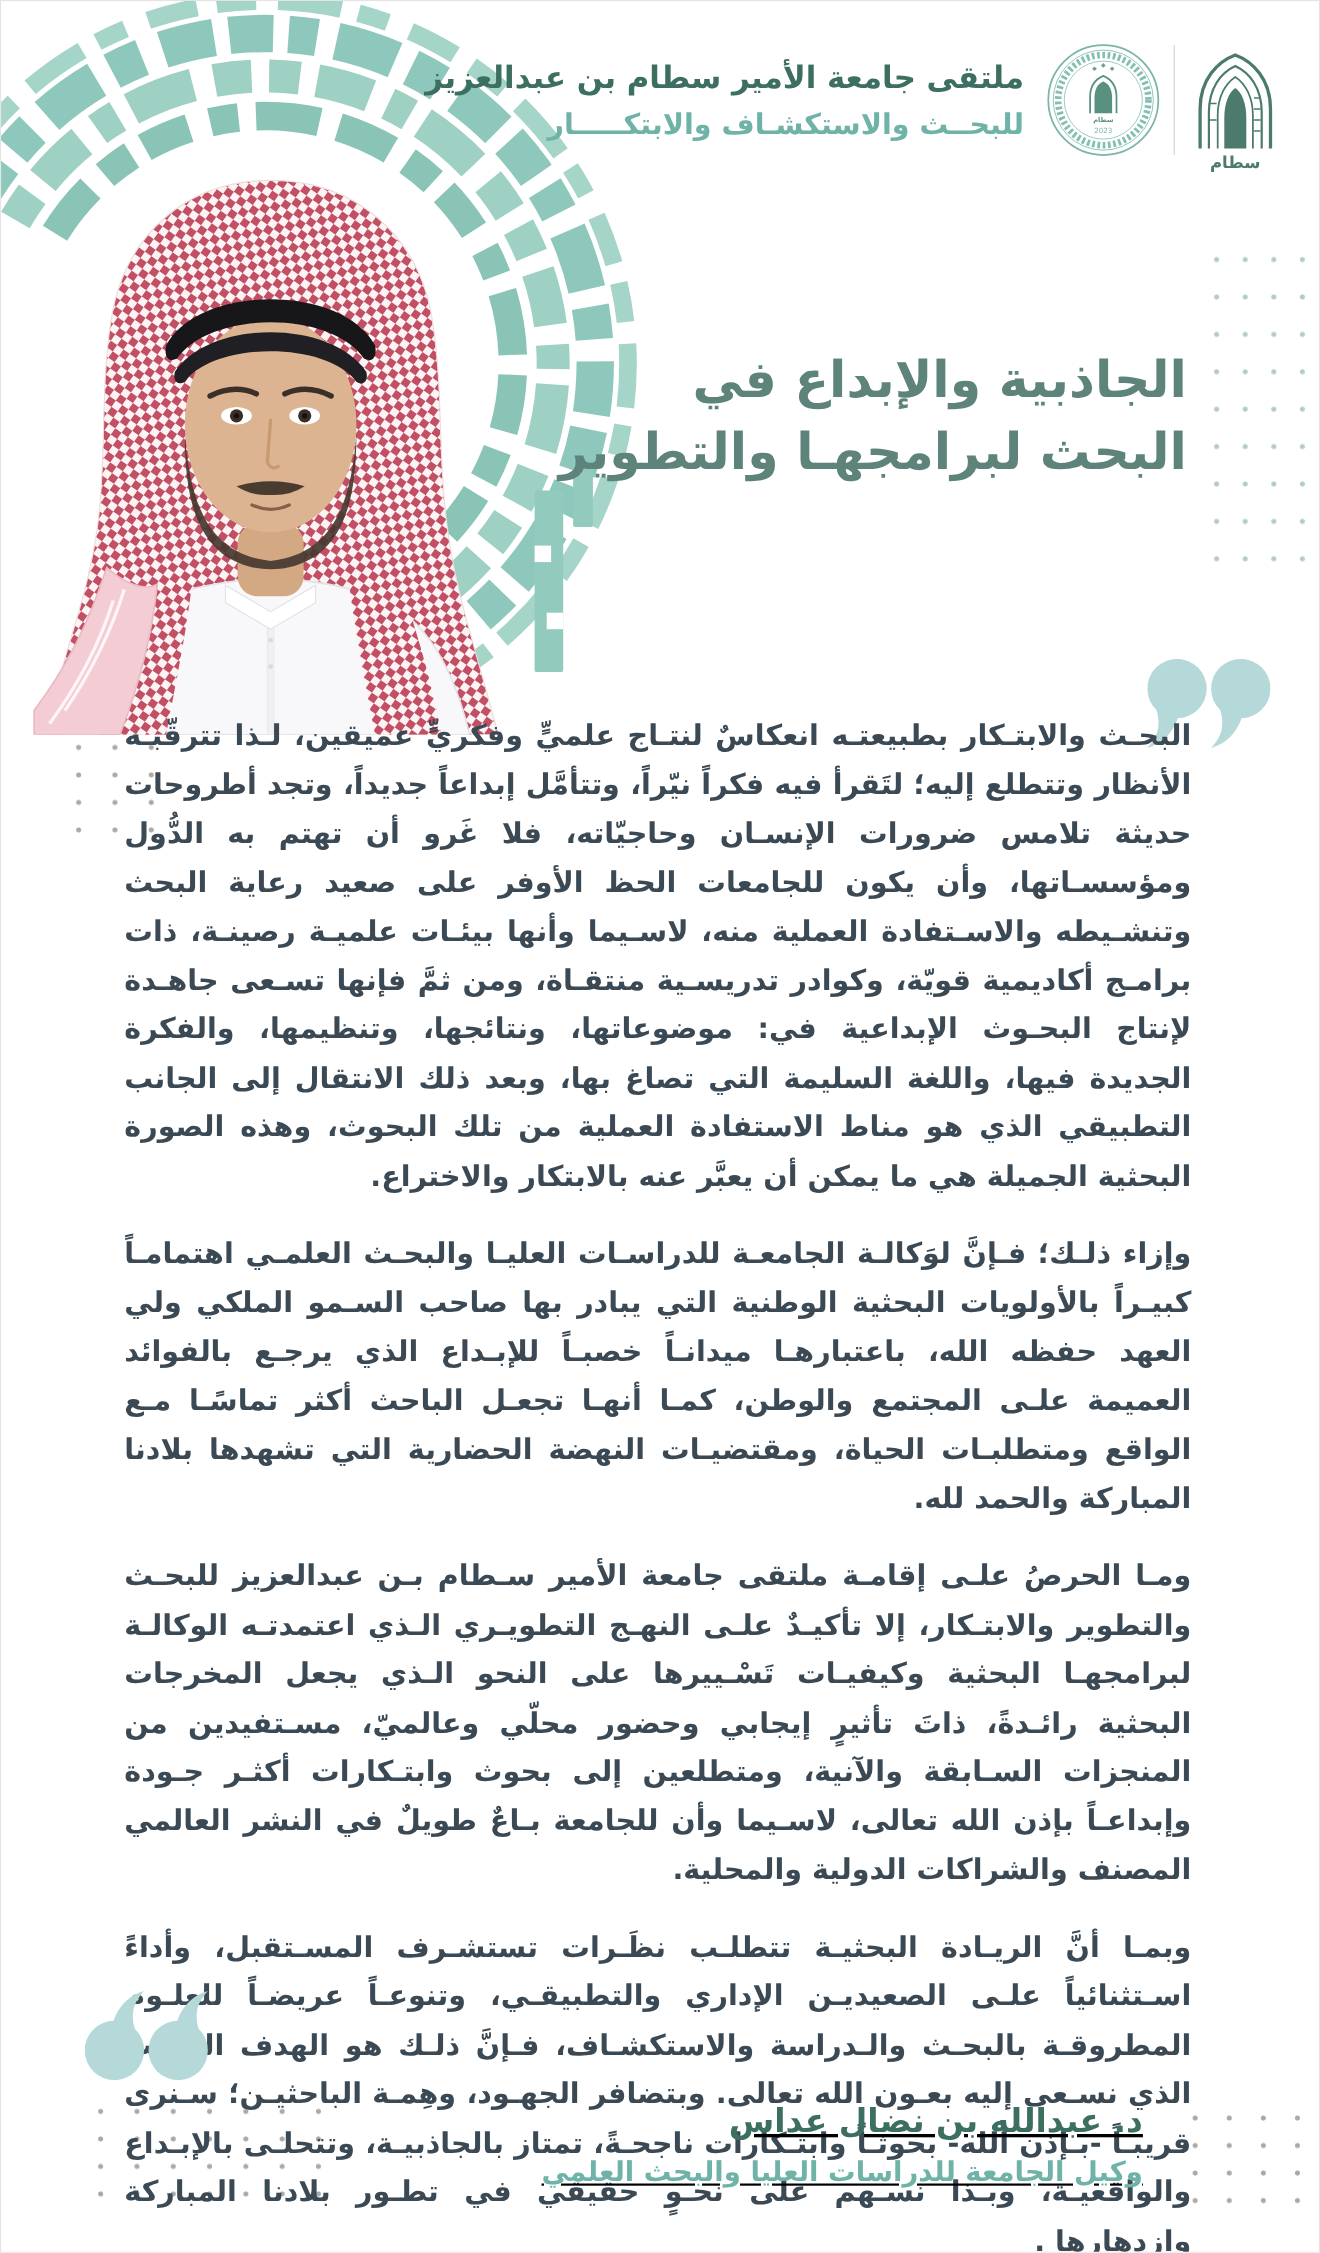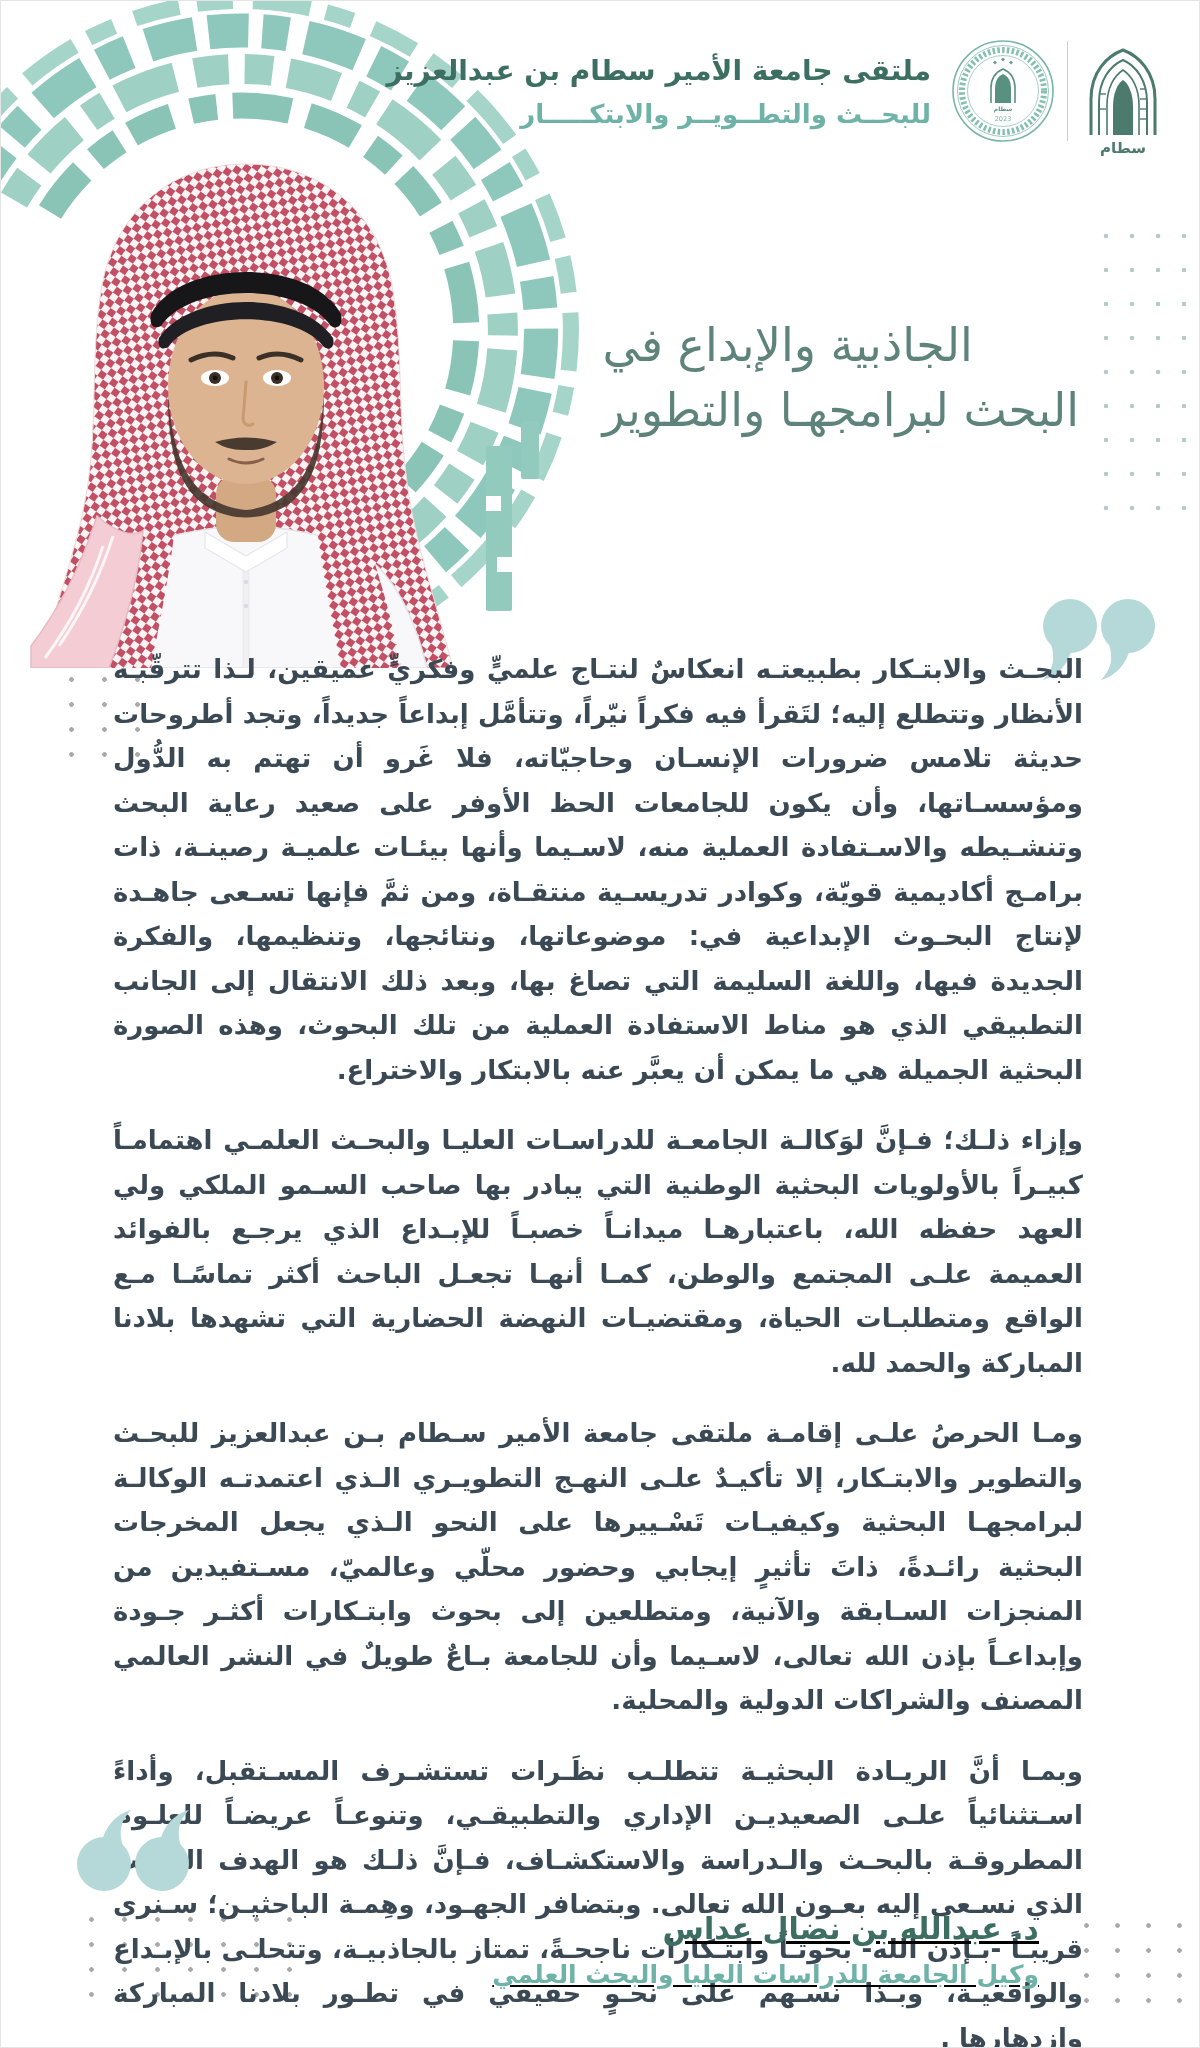--- a/index.html
+++ b/index.html
@@ -24,22 +24,22 @@
   .dots{position:absolute;background-image:radial-gradient(circle,currentColor 2px,transparent 2.6px);}
   .dots-top-right{left:1082px;top:212px;width:106px;height:300px;color:var(--dots-teal,#b4ccc8);background-size:26px 34px;background-position:10px 6px;}
   .dots-left-mid{left:54px;top:666px;width:100px;height:98px;color:var(--dots-gray,#a9a9a9);background-size:33px 25px;}
   .dots-bottom-left{left:74px;top:1906px;width:232px;height:98px;color:var(--dots-gray,#a9a9a9);background-size:33px 25px;}
   .dots-bottom-right{left:1070px;top:1912px;width:126px;height:98px;color:var(--dots-gray,#a9a9a9);background-size:31px 25px;}
   .quote-open{position:absolute;left:1042px;top:598px;}
   .quote-close{position:absolute;left:76px;top:1806px;}
 
   
   .article-title{
-    position:absolute;right:120px;top:312px;margin:0;text-align:left;direction:rtl;
-    color:var(--title-green,#5e837b);font-size:46px;line-height:65px;font-weight:normal;
+    position:absolute;right:120px;top:312px;margin:0;text-align:right;direction:rtl;
+    color:var(--title-green,#5e837b);font-size:46px;line-height:65px;font-weight:bold;
   }
   .article-title span{display:block;}
   .article-body{
     position:absolute;right:116px;top:646px;width:970px;direction:rtl;
     text-align:justify;text-justify:inter-word;
     color:var(--body-text,#3b4954);font-size:26px;line-height:44.5px;font-weight:bold;
   }
   .article-body p{margin:0 0 26px 0;}
   .article-body p:last-child{margin-bottom:0;}
 
@@ -112,21 +112,21 @@
     <path d="M 214 356 Q 245 347 276 356 Q 262 365 245 364 Q 228 365 214 356 Z" fill="#4a3b30"></path>
     <path d="M 228 373 Q 245 381 262 373" stroke="#8a5f4a" stroke-width="3" fill="none" stroke-linecap="round"></path>
 
     <path d="M 96 430 C 80 480 60 520 30 560 L 30 582 L 108 582 C 128 530 138 485 142 445 C 130 452 112 444 96 430 Z" fill="#f3ccd4" stroke="#e9b9c4" stroke-width="1.5"></path>
     <path d="M 58 560 C 84 522 100 488 112 450" stroke="#ffffff" stroke-width="3" fill="none" opacity="0.8"></path>
     <path d="M 44 572 C 72 534 90 498 102 460" stroke="#ffffff" stroke-width="3" fill="none" opacity="0.8"></path>
   </svg>
 
   <div class="header-text">
     <div class="header-title">ملتقى جامعة الأمير سطام بن عبدالعزيز</div>
-    <div class="header-subtitle">للبحــث والتطــويــر والابتكـــــار</div>
+    <div class="header-subtitle">للبحــث والاستكشـاف والابتكـــــار</div>
   </div>
 
   <svg class="seal" width="104" height="110" viewBox="0 0 104 110" aria-hidden="true">
     <circle cx="52" cy="54" r="50" fill="#ffffff" stroke="#7ab5a9" stroke-width="1.6"></circle>
     <circle cx="52" cy="54" r="45.5" fill="none" stroke="#8fc4b8" stroke-width="0.9"></circle>
     <circle cx="52" cy="54" r="41" fill="none" stroke="#85bfb2" stroke-width="6" stroke-dasharray="2.5 2.3"></circle>
     <circle cx="52" cy="54" r="35.5" fill="none" stroke="#9ccabf" stroke-width="0.9"></circle>
     <g fill="#6aa193">
       <rect x="42.5" y="24" width="3" height="3" transform="rotate(45 44 25.5)"></rect>
       <rect x="50.5" y="21" width="3" height="3" transform="rotate(45 52 22.5)"></rect>

